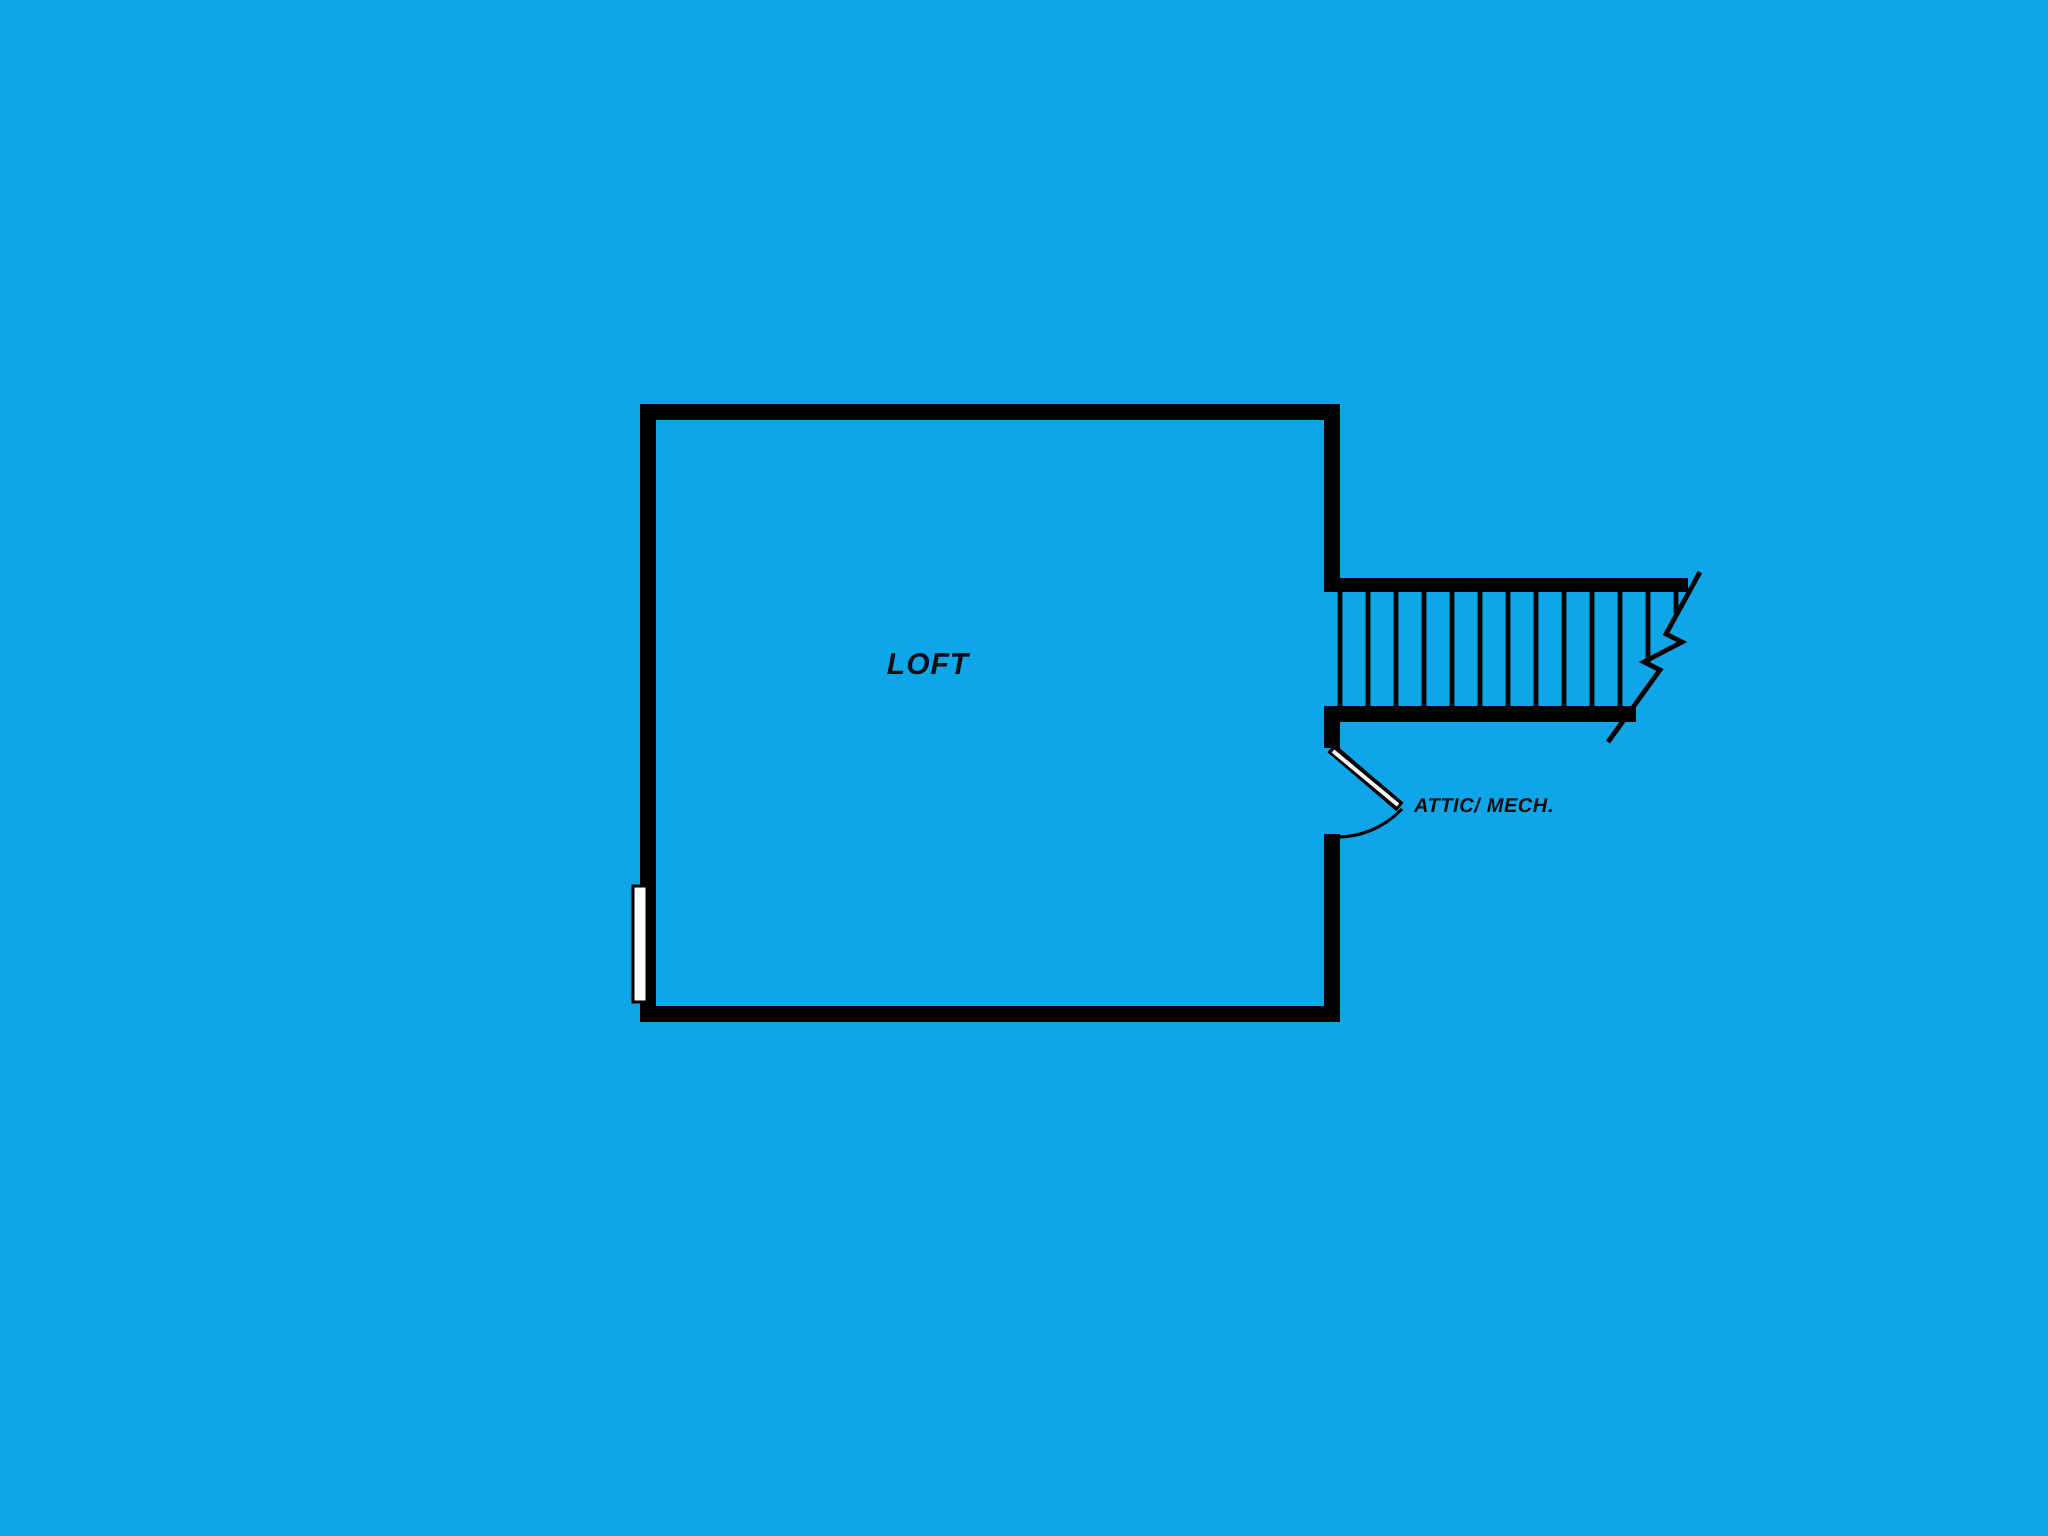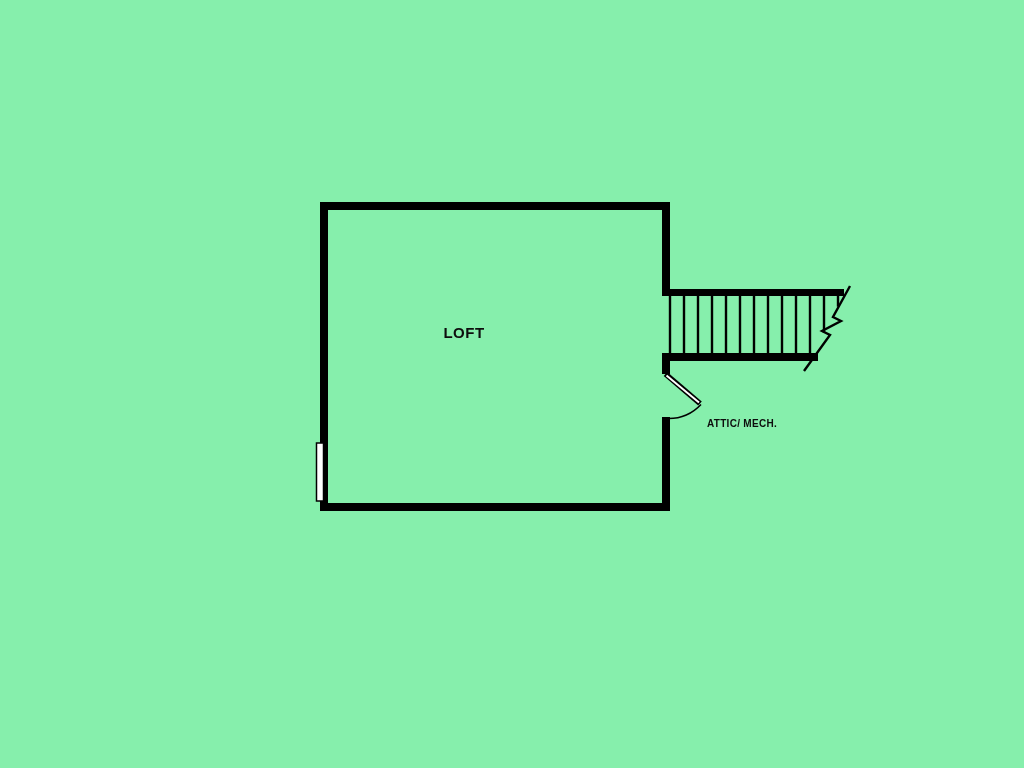--- a/index.html
+++ b/index.html
@@ -4,23 +4,24 @@
 <style>
   html, body {
     margin: 0;
     padding: 0;
     background: #ffffff;
   }
   .canvas {
     position: relative;
     width: 1024px;
     height: 768px;
-    background: #86efac;
+    background: #0ea5e9;
     overflow: hidden;
     font-family: "Liberation Sans", sans-serif;
+    font-style: italic;
   }
   .plan-svg {
     position: absolute;
     left: 0;
     top: 0;
   }
   .room-label {
     position: absolute;
     transform: translateX(-50%);
     color: #0d0d0d;
@@ -32,21 +33,20 @@
     left: 464px;
     top: 324px;
     font-size: 15px;
     letter-spacing: 0.5px;
   }
   .attic-label {
     left: 742px;
     top: 398px;
     font-size: 10px;
     letter-spacing: 0.3px;
-    margin-top: 20px;
   }
   .plan-title {
     position: absolute;
     left: 556px;
     top: 611px;
     transform: translateX(-50%);
     font-family: "Liberation Sans", sans-serif;
     font-weight: 300;
     font-size: 38px;
     letter-spacing: 0.5px;

